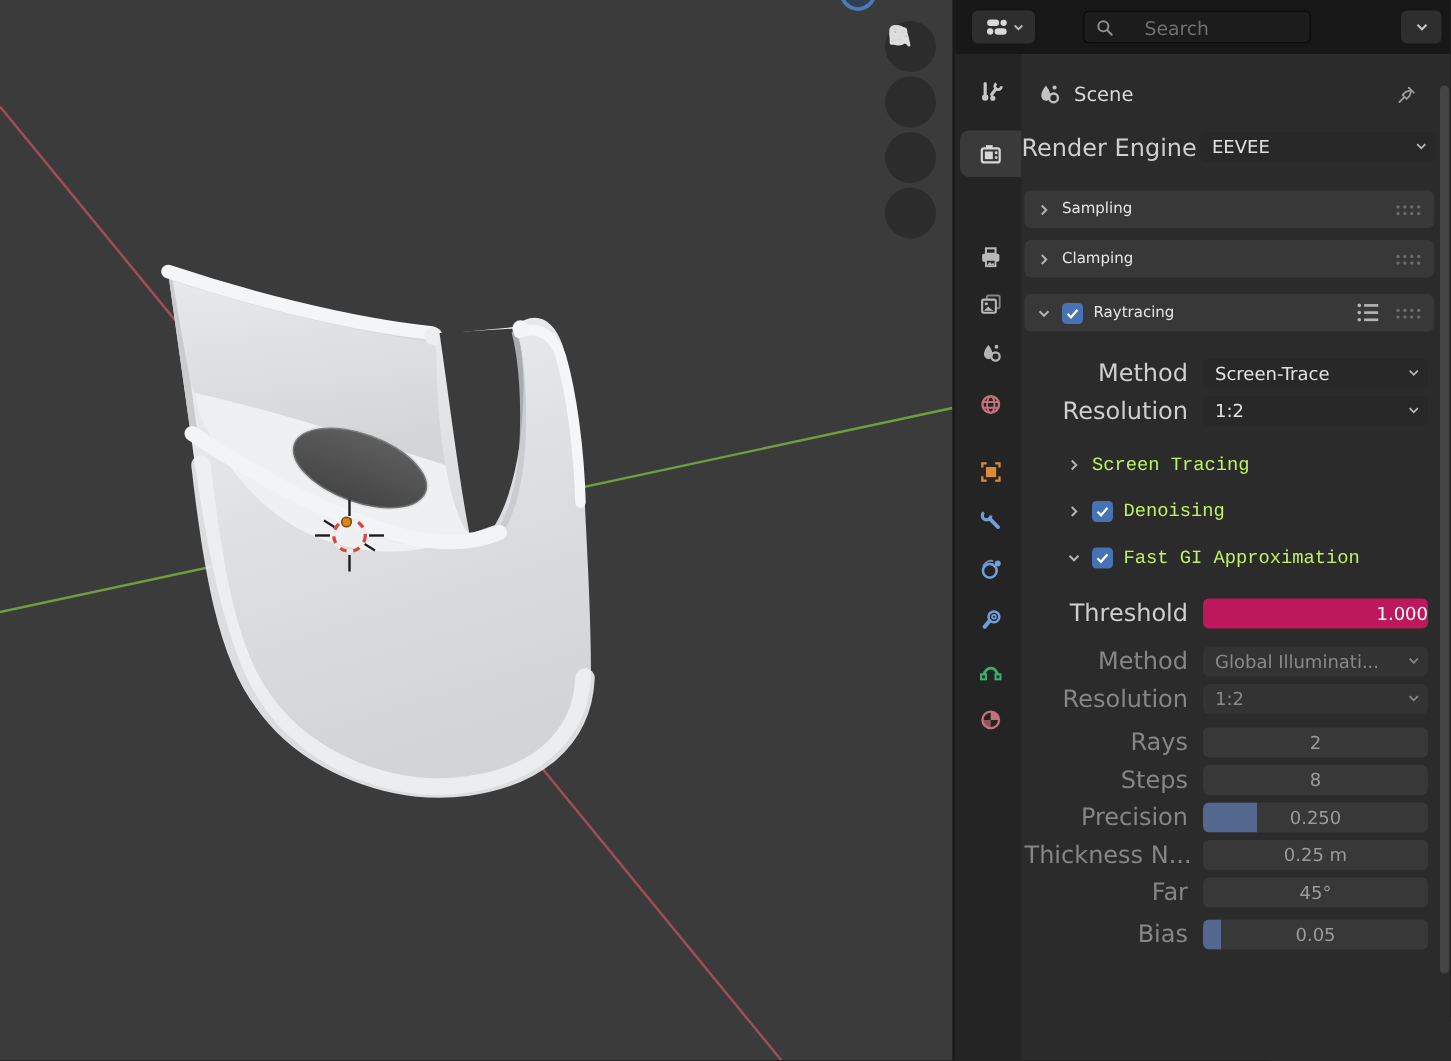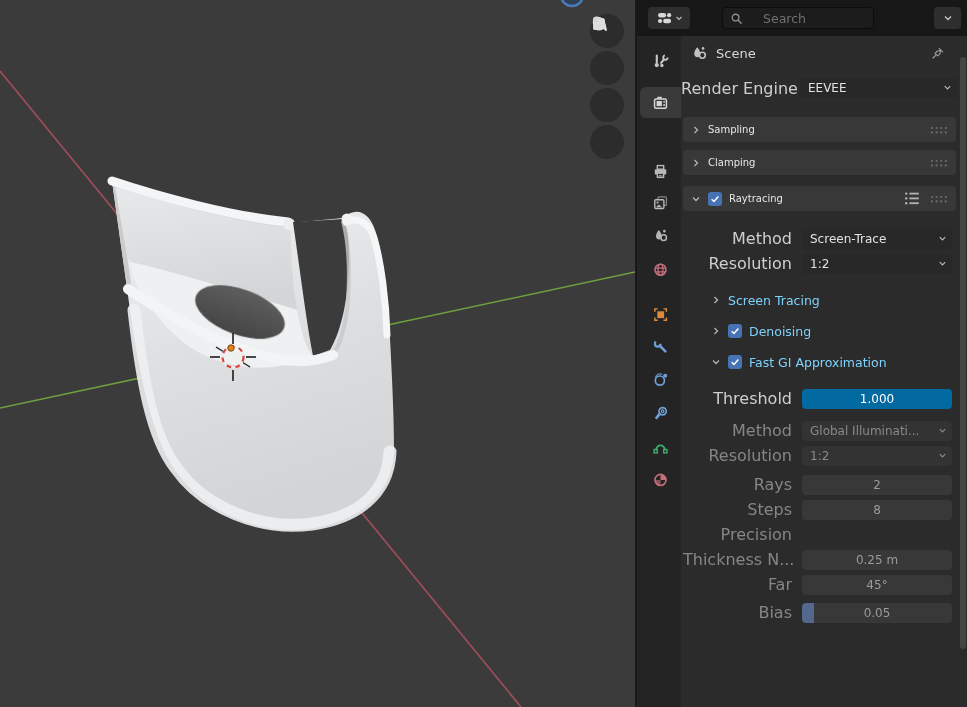--- a/index.html
+++ b/index.html
@@ -25,48 +25,48 @@
     display:flex; align-items:center; justify-content:center; gap:2px; }
   .searchbox { position:absolute; left:85px; top:7px; width:152px; height:22px; background:#1c1c1c;
     border:1px solid #0c0c0c; border-radius:4px; display:flex; align-items:center; padding:0 7px; gap:20px; }
   .searchbox .ph { color:#707070; font-size:12.5px; }
   .opt-btn { position:absolute; left:297px; top:7px; width:27px; height:22px; background:#2e2e2e; border-radius:4px;
     display:flex; align-items:center; justify-content:center; }
   .tabstrip { position:absolute; left:0; top:36px; width:44px; height:671px; background:#242424; }
   .tab { position:absolute; left:3px; width:41px; height:31px; display:flex; align-items:center; justify-content:center;
     border-radius:6px 0 0 6px; }
   .tab.active { background:#3a3a3a; }
-  .content { position:absolute; left:44px; top:36px; width:286px; height:617px; background:#2b2b2b; }
+  .content { position:absolute; left:44px; top:46px; width:286px; height:617px; background:#2b2b2b; }
   .breadcrumb { height:34px; display:flex; align-items:center; padding:0 9px; gap:8px; }
   .breadcrumb .bc-label { font-size:13px; color:#d8d8d8; }
   .breadcrumb .pin { margin-left:auto; margin-right:13px; display:flex; }
   .rowline { display:flex; align-items:center; height:24px; }
   .lbl { width:109px; text-align:right; padding-right:0; font-size:16px; color:#cfcfcf; white-space:nowrap; }
   .lbl.dim { color:#868686; }
   .gap10 { width:10px; flex:none; }
   .fld { position:relative; height:20px; border-radius:4px; display:flex; align-items:center; overflow:hidden; }
   .fld .val { position:relative; font-size:12px; z-index:2; }
   .fld.dd { background:#282828; color:#e2e2e2; padding:0 8px; width:150px; justify-content:flex-start; }
   .fld.dd .val { color:#e2e2e2; }
   .fld.dd .chev { position:absolute; right:5px; top:5px; }
   .fld.dd.disabled { background:#333333; }
   .fld.dd.disabled .val { color:#8a8a8a; }
   .fld.engine { width:157px; }
-  .fld.slider { background:#0369a1; width:150px; justify-content:center; }
+  .fld.slider { background:#be185d; width:150px; justify-content:flex-end; }
   .fld.slider .val { color:#ffffff; }
   .fld.num { background:#383838; width:150px; justify-content:center; }
   .fld.num .val { color:#9b9b9b; }
   .fill { position:absolute; left:0; top:0; bottom:0; background:#54688f; z-index:1; border-radius:4px 0 0 4px; }
   .panels { padding:0 0 0 2px; }
   .phdr { width:273px; height:25px; background:#383838; border-radius:4px; display:flex; align-items:center;
     padding:0 8px; gap:7px; }
   .phdr .ptitle { font-size:10px; color:#e6e6e6; }
   .phdr .right { margin-left:auto; display:flex; align-items:center; gap:10px; }
   .subhdr { display:flex; align-items:center; gap:7px; padding-left:28px; height:22px; }
-  .subhdr .ptitle { font-size:12.5px; color:#7dd3fc; }
+  .subhdr .ptitle { font-size:12.5px; color:#bef264;font-family:Liberation Mono, monospace; }
   .checkbox { width:14px; height:14px; border-radius:3px; background:#4772b3; display:flex; align-items:center; justify-content:center; flex:none; }
   .prow { display:flex; align-items:center; height:23px; margin-bottom:2px; }
   .scrollbar { position:absolute; right:1px; top:57px; width:6px; height:592px; background:#454545; border-radius:3px; }
   .chevron-static { display:flex; flex:none; }
 </style>
 </head>
 <body>
 
 <div class="app">
 
@@ -492,20 +492,24 @@
         <div class="prow">
           <span class="lbl dim">Steps</span>
           <span class="gap10"></span>
           <div class="fld num">
             <span class="val">8</span>
           </div>
         </div>
         <div class="prow">
           <span class="lbl dim">Precision</span>
           <span class="gap10"></span>
+          <div class="fld num">
+            <div class="fill" style="width: 24%;"></div>
+            <span class="val">0.250</span>
+          </div>
         </div>
 
         <div class="prow">
           <span class="lbl dim">Thickness N...</span>
           <span class="gap10"></span>
           <div class="fld num">
             <span class="val">0.25 m</span>
           </div>
         </div>
         <div class="prow">

